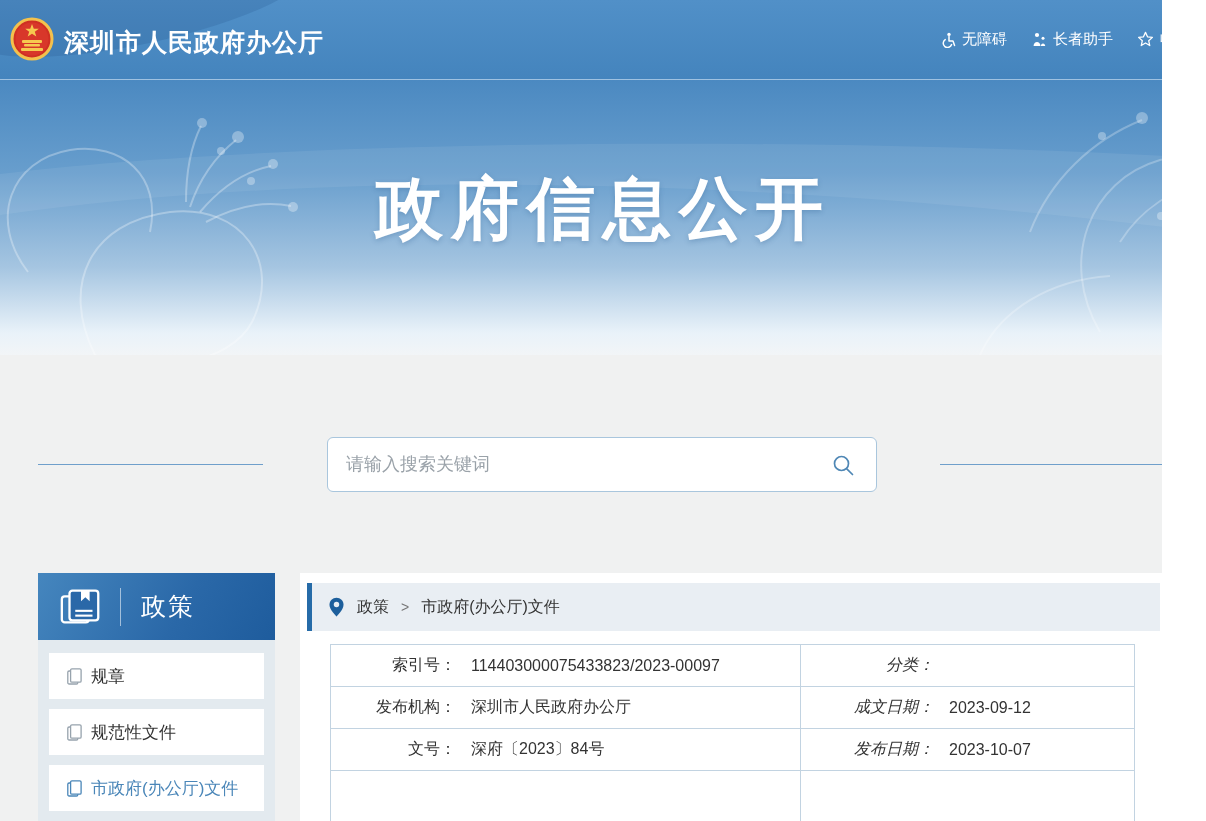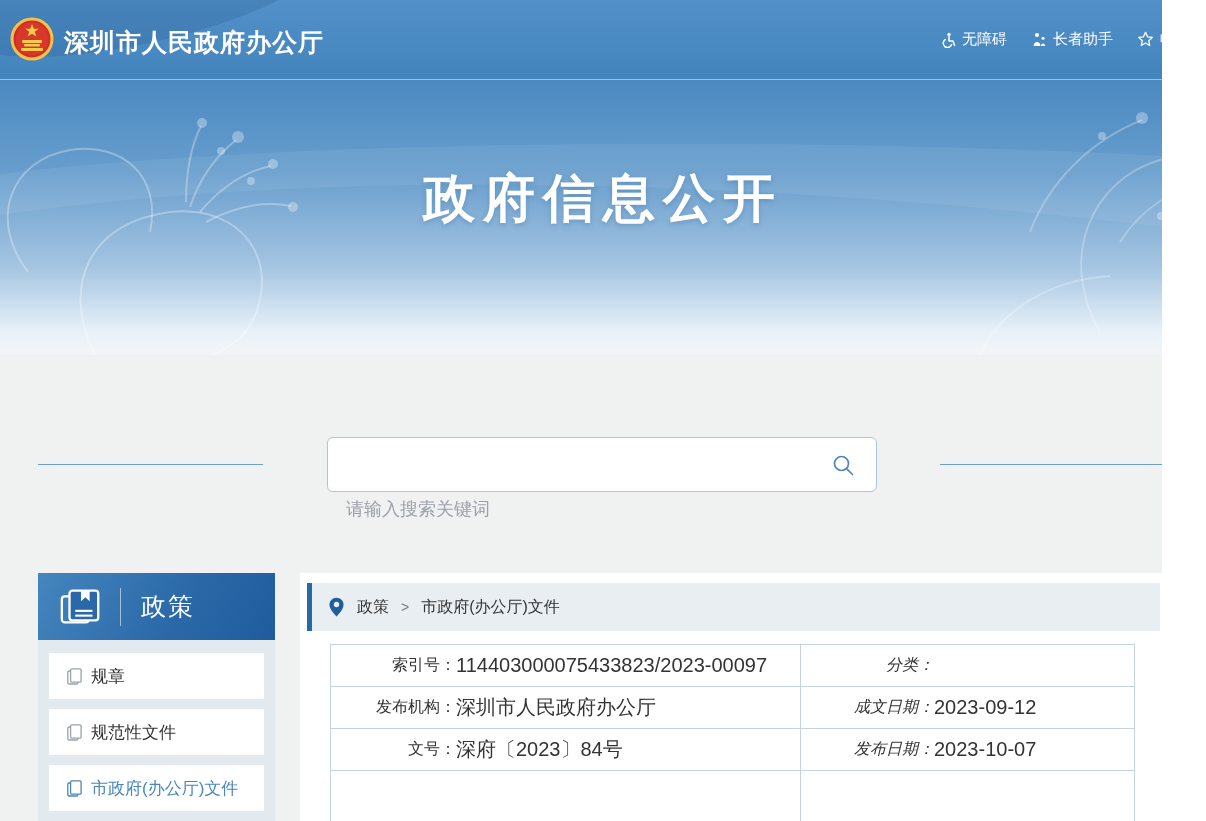--- a/index.html
+++ b/index.html
@@ -17,34 +17,34 @@
     color:#fff; letter-spacing:1px; cursor:pointer; white-space:nowrap; }
   .topbar-links { position:absolute; right:16px; top:30px; display:flex; gap:24px;
     align-items:center; color:#fff; font-size:15px; }
   .topbar-link { display:flex; align-items:center; gap:6px; cursor:pointer; white-space:nowrap; }
 
   
   .banner { position:absolute; top:80px; left:0; width:1206px; height:275px;
     background:linear-gradient(180deg,#4b89c1 0%,#689ecd 34%,#a5c5e1 68%,#e9f2f9 92%,#f2f5f7 100%); }
   .banner-decor { position:absolute; inset:0; }
   .banner-title { position:absolute; top:84px; left:0; width:100%; text-align:center;
-    font-size:52px; font-weight:700; color:#fff; letter-spacing:8px;
+    font-size:68px; font-weight:700; color:#fff; letter-spacing:8px;
     text-shadow:0 2px 5px rgba(30,80,130,.25); }
 
   
   .lower { position:absolute; top:355px; left:0; width:1206px; height:466px; background:#f0f1f1; }
 
   .search-line { position:absolute; top:109px; height:1px; background:#6f9fcb; }
   .search-line.left  { left:38px; width:225px; }
   .search-line.right { right:41px; width:225px; }
   .search-box { position:absolute; left:327px; top:82px; width:550px; height:55px;
     background:#fff; border:1px solid #a9c6dd; border-radius:6px; }
   .search-box input { width:100%; height:100%; border:none; outline:none; background:transparent;
     padding:0 64px 0 18px; font-size:18px; color:#333;
-    font-family:"Liberation Sans","DejaVu Sans",sans-serif;margin-top:45px; }
+    font-family:"Liberation Sans","DejaVu Sans",sans-serif; }
   .search-box input::placeholder { color:#9aa2a9; }
   .search-icon { position:absolute; right:20px; top:15px; cursor:pointer; }
 
   
   .sidebar { position:absolute; left:38px; top:218px; width:237px; bottom:0; }
   .sidebar-header { height:67px; background:linear-gradient(120deg,#4586be 0%,#2a68a8 60%,#1e5c9d 100%);
     display:flex; align-items:center; padding-left:20px; }
   .sidebar-header .vdiv { width:1px; height:38px; background:rgba(255,255,255,.55); margin:0 20px 0 16px; }
   .sidebar-header-label { color:#fff; font-size:25px; letter-spacing:2px; }
   .sidebar-menu { position:absolute; top:67px; left:0; right:0; bottom:0; background:#e3eaef; padding:13px 11px; }
@@ -66,21 +66,21 @@
 
   .meta-table { margin:13px 33px 0 30px; border:1px solid #c2d3e1; border-bottom:none; }
   .t-row { display:flex; height:42px; border-bottom:1px solid #c2d3e1; }
   .t-row.partial { height:60px; border-bottom:none; }
   .t-cell { display:flex; align-items:center; }
   .t-cell.c-left { width:469px;align-items:center; }
   .t-cell.c-right { flex:1; border-left:1px solid #c2d3e1; }
   .t-cell.c-full { width:100%; }
   .t-label { width:125px; text-align:right; font-size:16px; color:#333; flex-shrink:0; white-space:nowrap; }
   .c-right .t-label { width:133px;font-style:italic; }
-  .t-value { font-size:20px; color:#333; white-space:nowrap; }
+  .t-value { margin-left:15px; font-size:16px; color:#333; white-space:nowrap; }
   .t-value .hl { font-weight:700; }
 </style>
 </head>
 <body>
 
 <div class="page">
 
   <div class="topbar">
     <div class="topbar-decor"></div>
 

